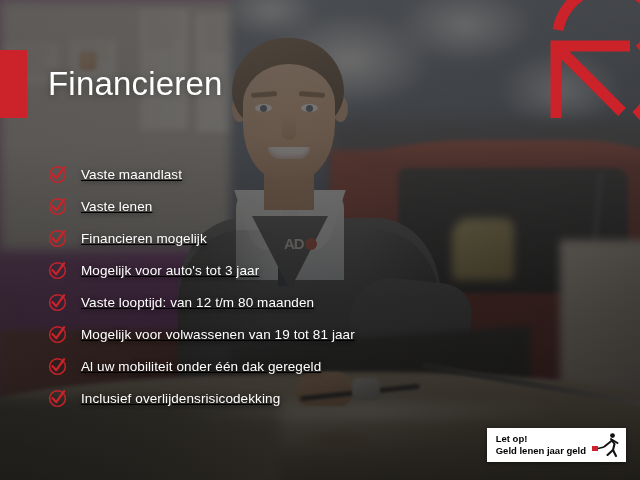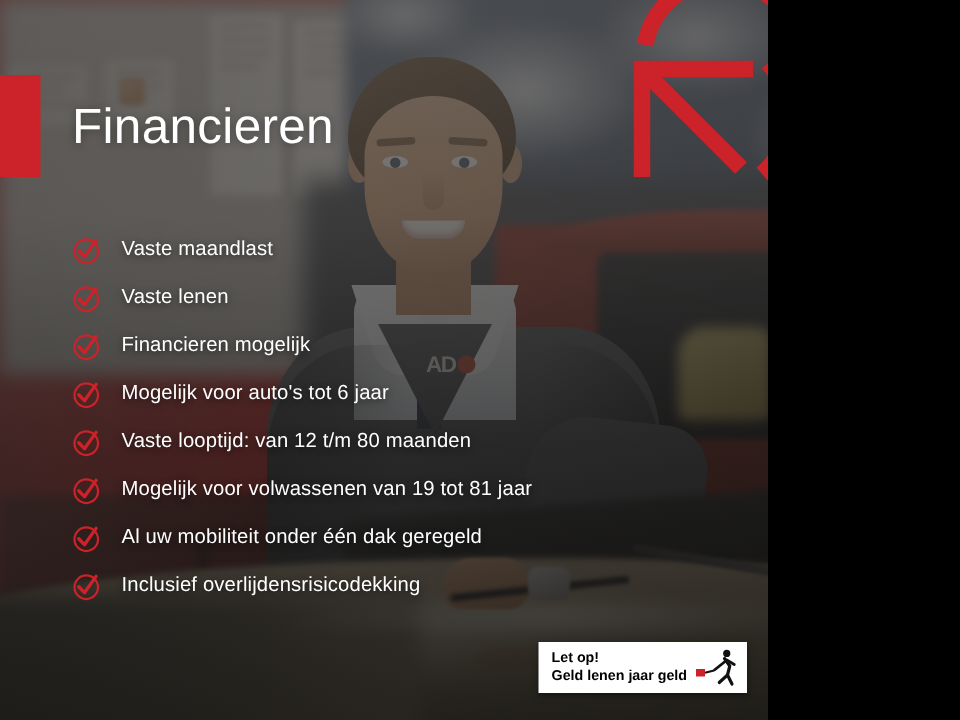--- a/index.html
+++ b/index.html
@@ -6,24 +6,24 @@
     margin: 0;
     padding: 0;
     background: #000;
   }
   body {
     font-family: "Liberation Sans", sans-serif;
   }
 
   #stage {
     position: relative;
-    width: 512px;
+    width: 640px;
     height: 480px;
     overflow: hidden;
-    background: #b91c1c;
+    background: #701a75;
   }
 
   
   .photo {
     position: absolute;
     inset: 0;
     overflow: hidden;
   }
 
   
@@ -399,22 +399,23 @@
   }
   .headline .l2 { display: block; }
 
   .benefits {
     position: absolute;
     left: 48px; top: 158px;
     width: 480px;
   }
   .benefit {
     display: flex;
-    align-items: flex-start;
+    align-items: center;
     height: 32px;
+    text-decoration: underline;
   }
   .check-icon {
     flex: 0 0 auto;
     width: 19px; height: 19px;
     margin-right: 14px;
   }
   .benefit-label {
     color: #ffffff;
     font-size: 13.5px;
     font-weight: 500;
@@ -571,21 +572,21 @@
     <circle cx="11" cy="11" r="9.1" fill="none" stroke="#cc2229" stroke-width="1.7"></circle>
     <path d="M5.2 10.6 L9.6 15.2 L18.6 2.6" fill="none" stroke="#cc2229" stroke-width="2.6" stroke-linecap="round" stroke-linejoin="round"></path>
   </svg>
 <span class="benefit-label">Financieren mogelijk</span>
         </li>
         <li class="benefit">
   <svg class="check-icon" viewBox="0 0 22 22" aria-hidden="true">
     <circle cx="11" cy="11" r="9.1" fill="none" stroke="#cc2229" stroke-width="1.7"></circle>
     <path d="M5.2 10.6 L9.6 15.2 L18.6 2.6" fill="none" stroke="#cc2229" stroke-width="2.6" stroke-linecap="round" stroke-linejoin="round"></path>
   </svg>
-<span class="benefit-label">Mogelijk voor auto's tot 6 jaar</span>
+<span class="benefit-label">Mogelijk voor auto's tot 3 jaar</span>
         </li>
         <li class="benefit">
   <svg class="check-icon" viewBox="0 0 22 22" aria-hidden="true">
     <circle cx="11" cy="11" r="9.1" fill="none" stroke="#cc2229" stroke-width="1.7"></circle>
     <path d="M5.2 10.6 L9.6 15.2 L18.6 2.6" fill="none" stroke="#cc2229" stroke-width="2.6" stroke-linecap="round" stroke-linejoin="round"></path>
   </svg>
 <span class="benefit-label">Vaste looptijd: van 12 t/m 80 maanden</span>
         </li>
         <li class="benefit">
   <svg class="check-icon" viewBox="0 0 22 22" aria-hidden="true">

